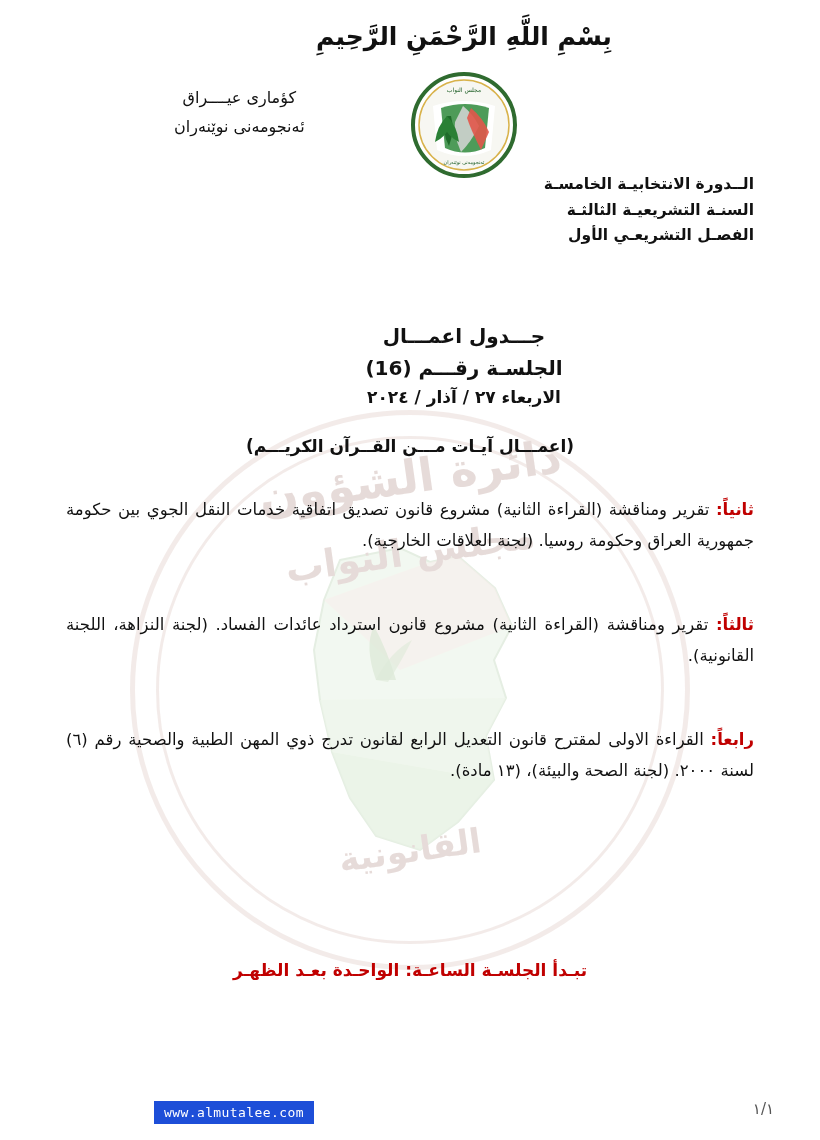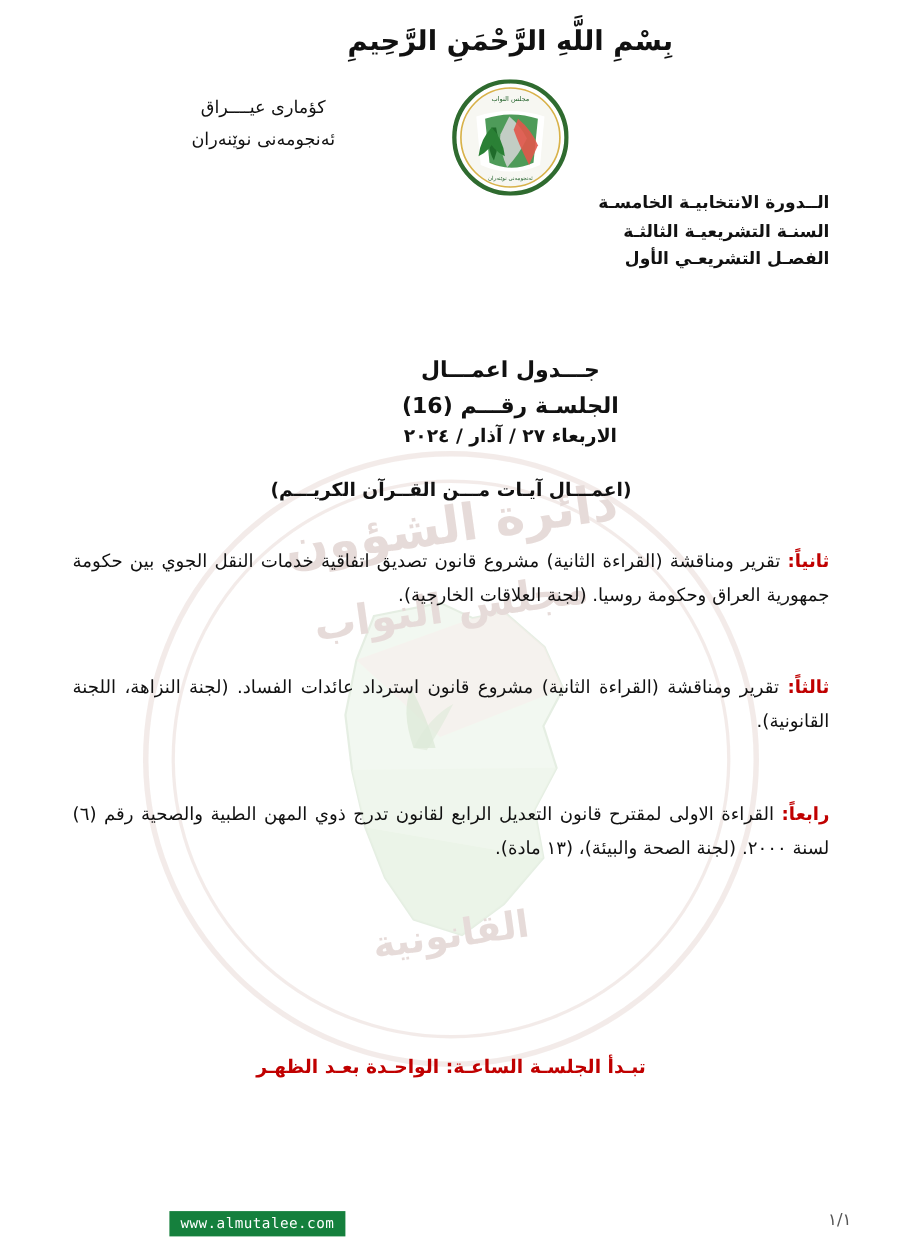--- a/index.html
+++ b/index.html
@@ -214,21 +214,21 @@
     right: 46px;
     bottom: 22px;
     font-size: 15px;
     color: #555;
     letter-spacing: 1px;
   }
   .site-stamp {
     position: absolute;
     left: 46px;
     bottom: 16px;
-    background: #15803d;
+    background: #1d4ed8;
     color: #ffffff;
     font-family: "DejaVu Sans Mono", "Liberation Mono", monospace;
     font-size: 13px;
     padding: 4px 10px;
     letter-spacing: 0.4px;
     direction: ltr;
   }
 </style>
 </head>
 <body>

